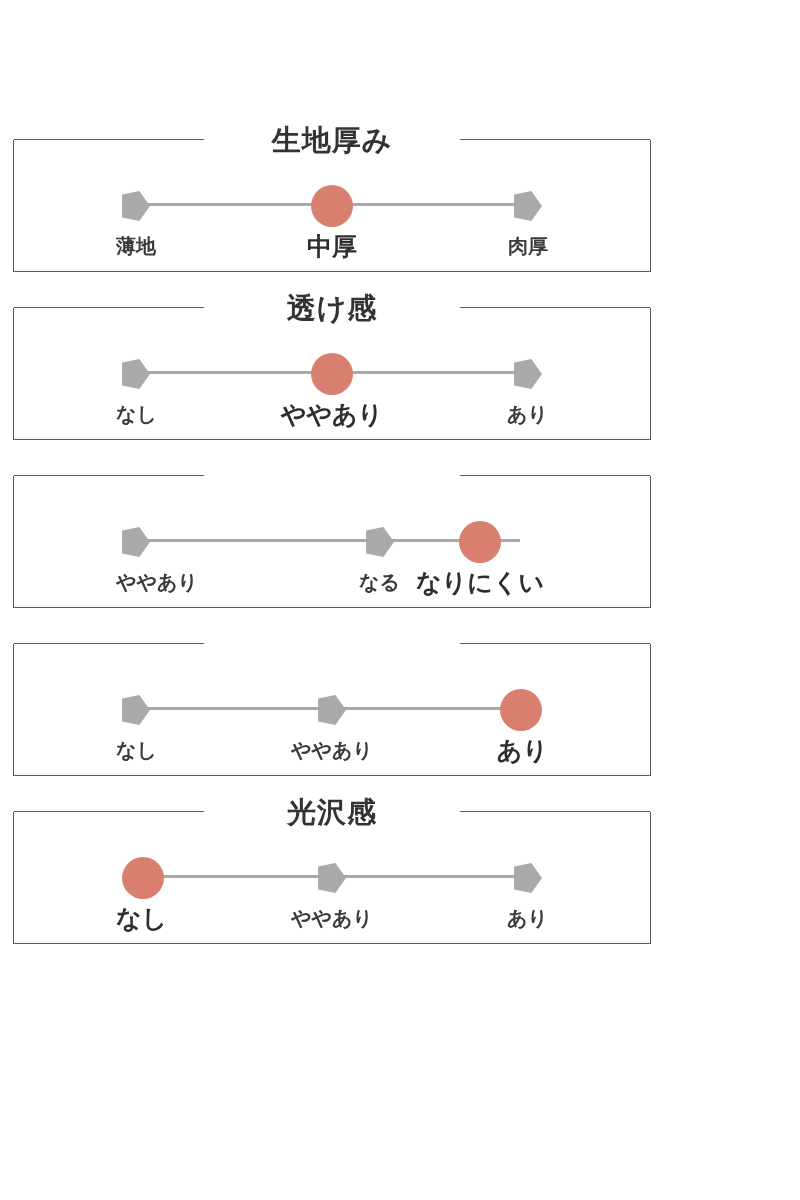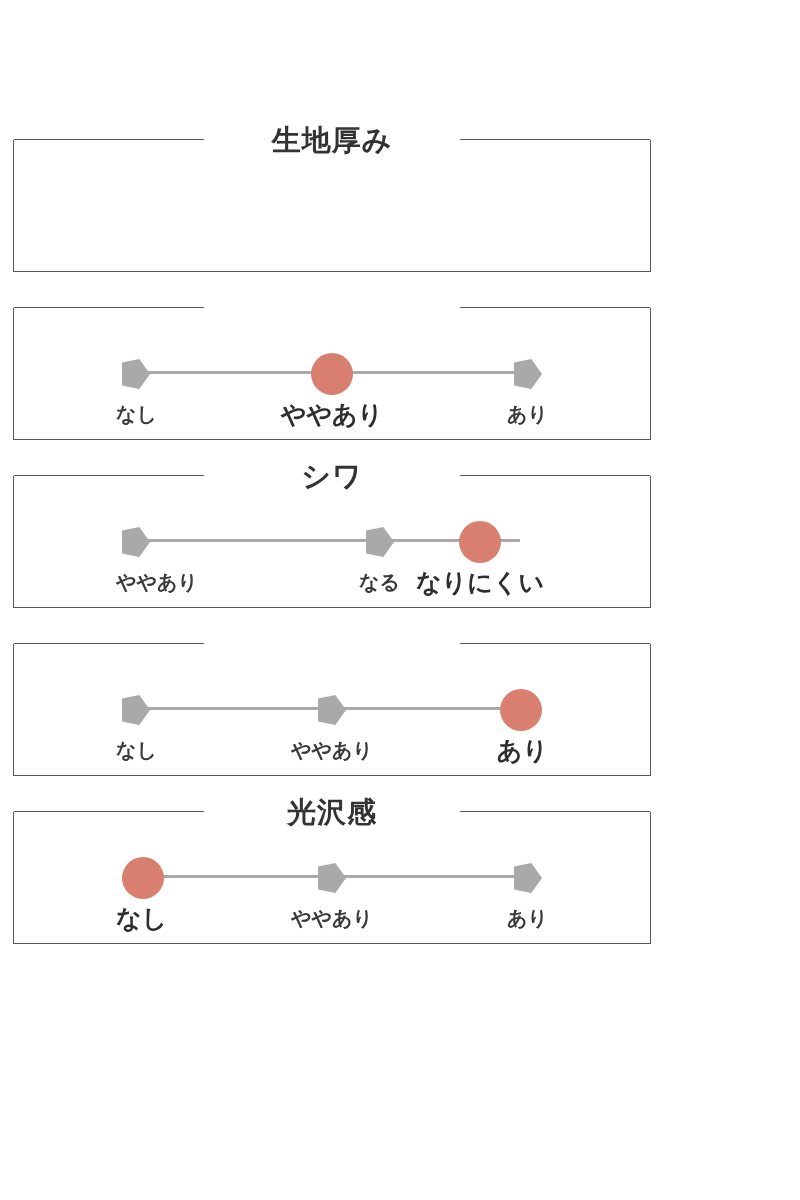--- a/index.html
+++ b/index.html
@@ -147,24 +147,48 @@
   .stop.left  .marker-wrap { margin-left: 0; }
   .stop.right .marker-wrap { margin-right: 0; }
 </style>
 </head>
 <body>
 
 <div id="spec-sheet">
     <div class="spec-panel">
       <div class="panel-frame">
         <div class="panel-title">生地厚み</div>
-      </div>
-    </div>
-    <div class="spec-panel">
-      <div class="panel-frame">
+        <div class="scale">
+          <div class="track"></div>
+          <div class="stops">
+            <div class="stop left">
+              <div class="marker-wrap">
+                <span class="marker"></span>
+              </div>
+              <div class="stop-label">薄地</div>
+            </div>
+            <div class="stop active">
+              <div class="marker-wrap">
+                <span class="marker"></span>
+              </div>
+              <div class="stop-label">中厚</div>
+            </div>
+            <div class="stop right">
+              <div class="marker-wrap">
+                <span class="marker"></span>
+              </div>
+              <div class="stop-label">肉厚</div>
+            </div>
+          </div>
+        </div>
+      </div>
+    </div>
+    <div class="spec-panel">
+      <div class="panel-frame">
+        <div class="panel-title">透け感</div>
         <div class="scale">
           <div class="track"></div>
           <div class="stops">
             <div class="stop left">
               <div class="marker-wrap">
                 <span class="marker"></span>
               </div>
               <div class="stop-label">なし</div>
             </div>
             <div class="stop active">
@@ -178,21 +202,20 @@
                 <span class="marker"></span>
               </div>
               <div class="stop-label">あり</div>
             </div>
           </div>
         </div>
       </div>
     </div>
     <div class="spec-panel">
       <div class="panel-frame">
-        <div class="panel-title">シワ</div>
         <div class="scale">
           <div class="track"></div>
           <div class="stops">
             <div class="stop left">
               <div class="marker-wrap">
                 <span class="marker"></span>
               </div>
               <div class="stop-label">ややあり</div>
             </div>
             <div class="stop right">

